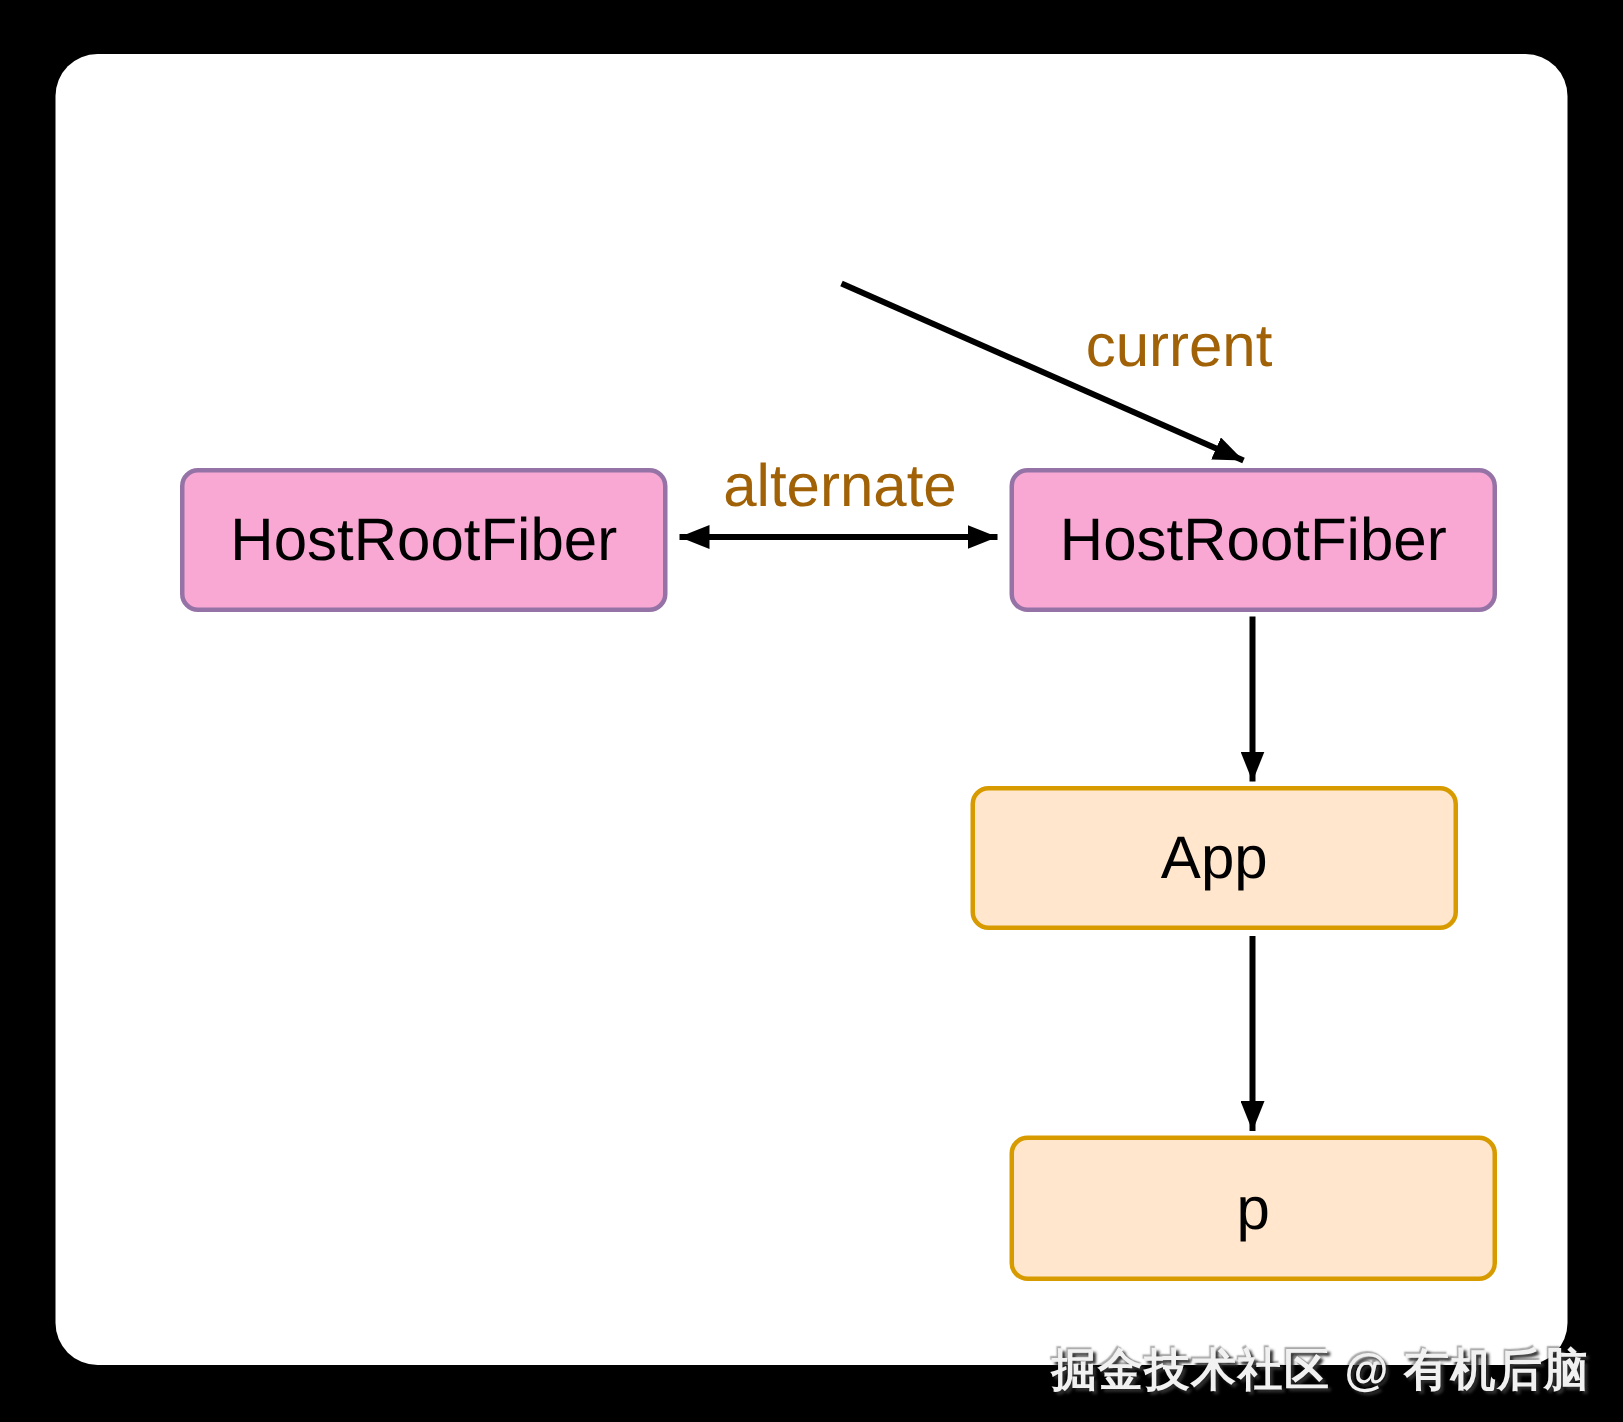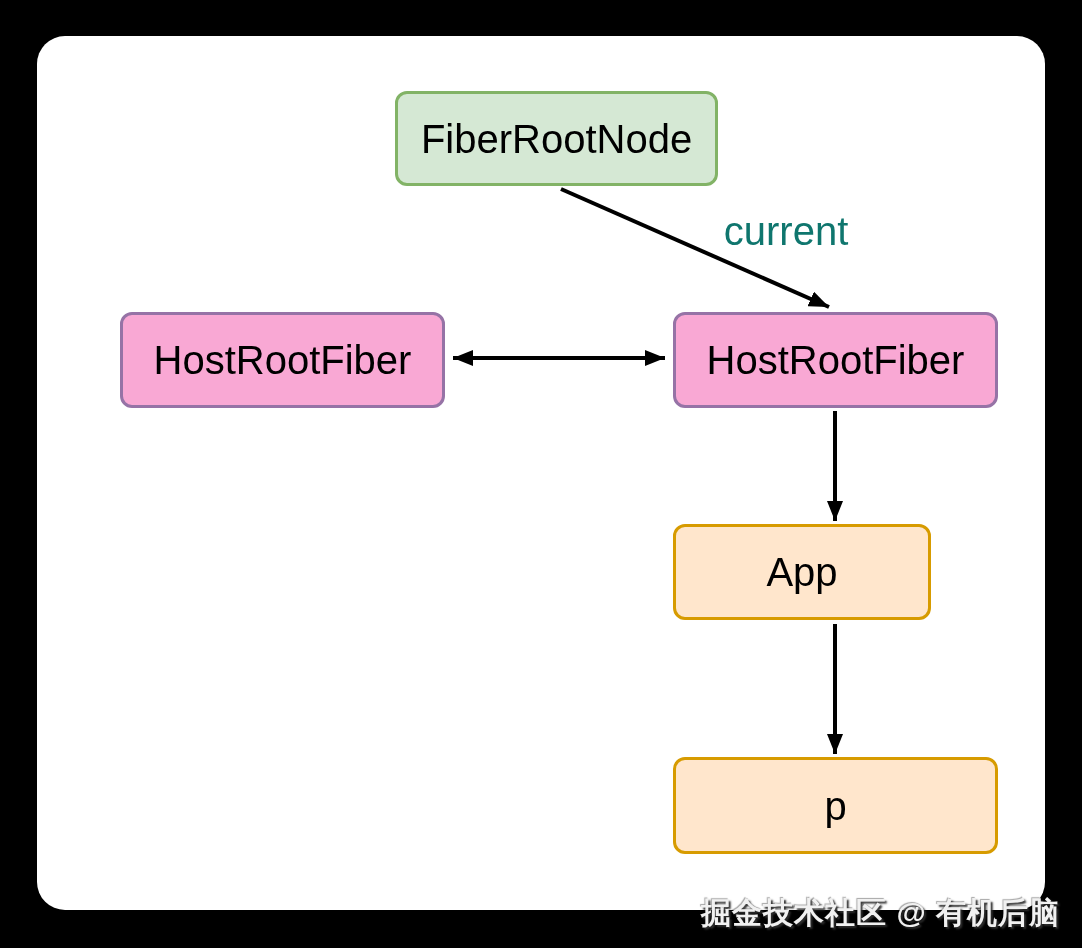--- a/index.html
+++ b/index.html
@@ -44,41 +44,41 @@
     background: #f9a8d4;
     border: 3.5px solid #9673a6;
   }
   .node-orange {
     background: #ffe6cc;
     border: 3.5px solid #d79b00;
   }
   #node-fiber-root   { left: 395px; top: 91px;  width: 323px; height: 95px; }
   #node-host-left    { left: 120px; top: 312px; width: 325px; height: 96px; }
   #node-host-right   { left: 673px; top: 312px; width: 325px; height: 96px; }
-  #node-app          { left: 673px; top: 524px; width: 258px; height: 96px; align-items: center; }
+  #node-app          { left: 647px; top: 524px; width: 325px; height: 96px; align-items: center; }
   #node-p            { left: 673px; top: 757px; width: 325px; height: 97px; }
 
   .edges-svg {
     position: absolute;
     left: 0;
     top: 0;
     width: 1082px;
     height: 948px;
     z-index: 1;
   }
   .edge-line {
     stroke: #000000;
     stroke-width: 4;
     fill: none;
   }
   .edge-label {
     position: absolute;
     transform: translate(-50%, -50%);
     font-size: 40px;
-    color: #0f766e;
+    color: #a16207;
     white-space: nowrap;
     z-index: 3;
     line-height: 1;
   }
   #label-current   { left: 786px; top: 231px; }
   #label-alternate { left: 560px; top: 324px; }
 
   .watermark {
     position: absolute;
     right: 22px;
@@ -103,37 +103,35 @@
       <marker id="arrowhead" viewBox="0 0 10 10" refX="10" refY="5" markerWidth="5" markerHeight="4" preserveAspectRatio="none" orient="auto-start-reverse" markerUnits="strokeWidth">
         <path d="M0,0 L10,5 L0,10 z" fill="#000000"></path>
       </marker>
     </defs>
     <line class="edge-line" x1="561" y1="189" x2="829" y2="307" marker-end="url(#arrowhead)"></line>
     <line class="edge-line" x1="453" y1="358" x2="665" y2="358" marker-start="url(#arrowhead)" marker-end="url(#arrowhead)"></line>
     <line class="edge-line" x1="835" y1="411" x2="835" y2="521" marker-end="url(#arrowhead)"></line>
     <line class="edge-line" x1="835" y1="624" x2="835" y2="754" marker-end="url(#arrowhead)"></line>
   </svg>
 
-  <div class="node node-green" id="node-fiber-root">
-    <span>FiberRootNode</span>
-  </div>
 
   <div class="node node-purple" id="node-host-left">
     <span>HostRootFiber</span>
   </div>
 
   <div class="node node-purple" id="node-host-right">
     <span>HostRootFiber</span>
   </div>
 
   <div class="node node-orange" id="node-app">
     <span>App</span>
   </div>
 
   <div class="node node-orange" id="node-p">
     <span>p</span>
   </div>
 
   <div class="edge-label" id="label-current">current</div>
 
+  <div class="edge-label" id="label-alternate">alternate</div>
 
   <div class="watermark">掘金技术社区 @ 有机后脑</div>
 </div>
 
 </body></html>

